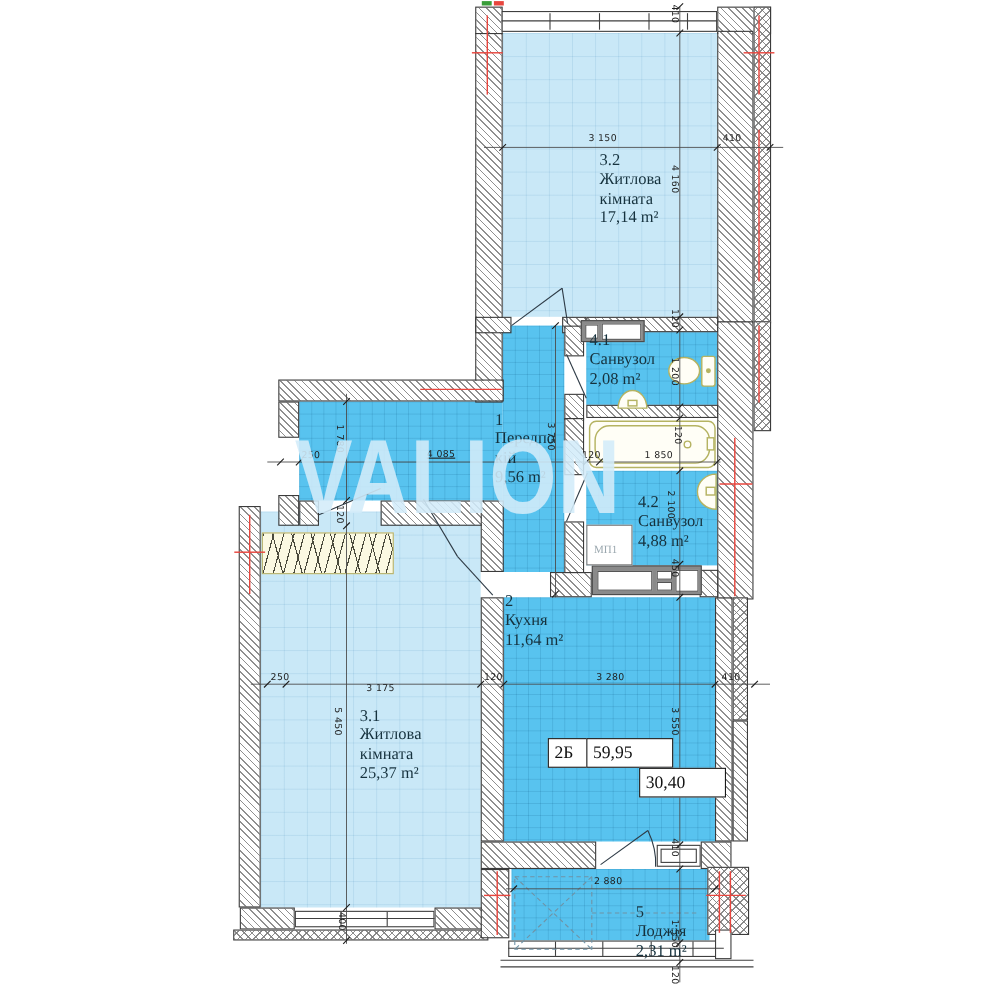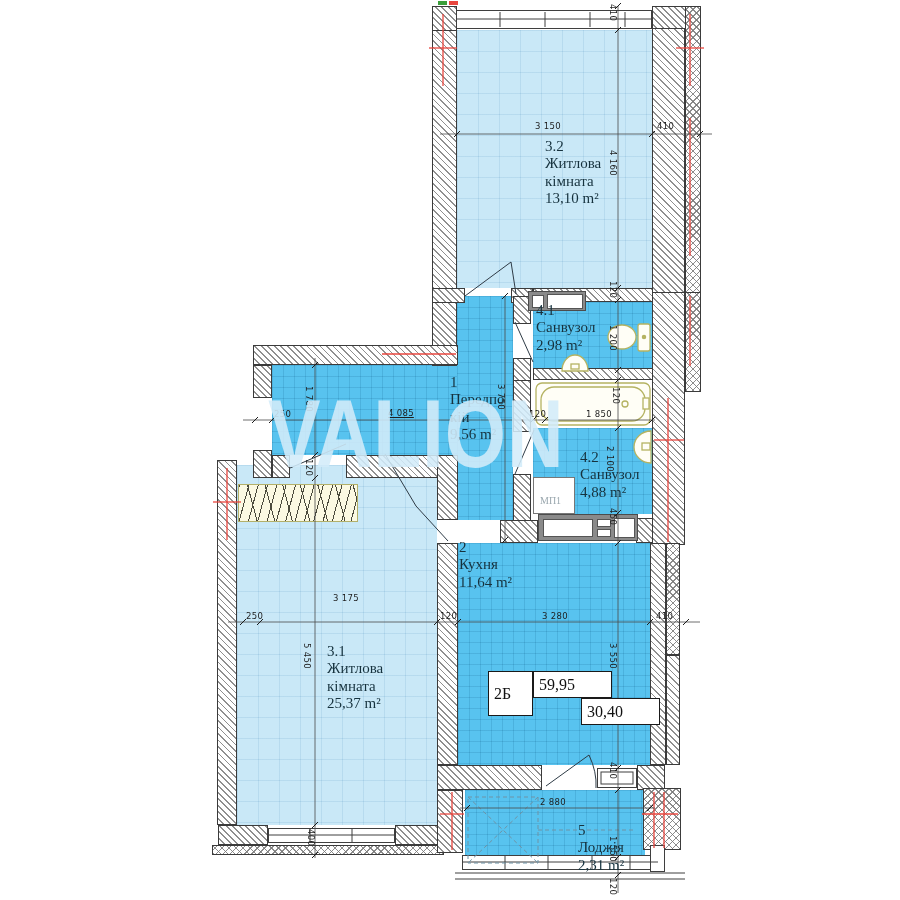--- a/index.html
+++ b/index.html
@@ -36,21 +36,21 @@
   
   .rlab{position:absolute;font-family:"Liberation Serif",serif;font-size:15px;line-height:1.16;
     color:#16323e;z-index:31;white-space:nowrap;}
   .rlab .num{display:block;}
   .mp{position:absolute;font:10px "Liberation Serif",serif;color:#9aa7ae;z-index:31;text-align:center;}
   
   .itable{position:absolute;left:488px;top:671px;z-index:32;
     font:16px/1 "Liberation Serif",serif;color:#111;}
   .itable .c{position:absolute;background:#fff;border:1.6px solid #1a1a1a;box-sizing:border-box;
     display:flex;align-items:center;padding-left:5px;}
-  .c.t{left:0;top:0;width:45px;height:45px;}
+  .c.t{left:10px;top:0;width:45px;height:27px;}
   .c.a1{left:45px;top:0;width:79px;height:27px;}
   .c.a2{left:45px;top:27px;width:79px;height:27px;margin-left:48px;}
   
   .wmark{position:absolute;left:268px;top:386px;z-index:40;pointer-events:none;
     font:bold 96px/1 "Liberation Sans",sans-serif;color:#d3ecfa;opacity:.88;
     transform:scaleX(.82);transform-origin:left top;letter-spacing:1px;}
   svg.overlay{position:absolute;left:0;top:0;z-index:20;}
 </style>
 </head>
 <body>
@@ -265,42 +265,42 @@
   <div class="dim" style="left:529px;top:410px;">120</div>
   <div class="dim" style="left:586px;top:410px;">1 850</div>
   <div class="dim v" style="left:605px;top:446px;">2 100</div>
   <div class="dim v" style="left:608px;top:508px;">450</div>
   <div class="dim" style="left:274px;top:410px;">250</div>
   <div class="dim" style="left:388px;top:409px;text-decoration:underline;">4 085</div>
   <div class="dim v" style="left:304px;top:386px;">1 780</div>
   <div class="dim v" style="left:496px;top:384px;">3 750</div>
   <div class="dim v" style="left:304px;top:459px;">120</div>
   <div class="dim" style="left:246px;top:612px;">250</div>
-  <div class="dim" style="left:333px;top:594px;">3 175</div>
+  <div class="dim" style="left:333px;top:622px;">3 175</div>
   <div class="dim" style="left:440px;top:612px;">120</div>
   <div class="dim" style="left:542px;top:612px;">3 280</div>
   <div class="dim" style="left:656px;top:612px;">410</div>
   <div class="dim v" style="left:608px;top:643px;">3 550</div>
   <div class="dim v" style="left:302px;top:643px;">5 450</div>
   <div class="dim v" style="left:306px;top:829px;">400</div>
   <div class="dim v" style="left:608px;top:762px;">410</div>
   <div class="dim" style="left:540px;top:798px;">2 880</div>
   <div class="dim v" style="left:608px;top:836px;">1 550</div>
   <div class="dim v" style="left:608px;top:878px;">120</div>
 
   <div class="rlab" style="left:545px;top:138px;">
     <span class="num">3.2</span>
     <span class="num">Житлова</span>
     <span class="num">кімната</span>
-    <span class="num">13,10 m²</span>
+    <span class="num">17,14 m²</span>
   </div>
   <div class="rlab" style="left:536px;top:302px;">
     <span class="num">4.1</span>
     <span class="num">Санвузол</span>
-    <span class="num">2,98 m²</span>
+    <span class="num">2,08 m²</span>
   </div>
   <div class="rlab" style="left:450px;top:374px;">
     <span class="num">1</span>
     <span class="num">Передпо</span>
     <span class="num">кій</span>
     <span class="num">9,56 m²</span>
   </div>
   <div class="rlab" style="left:546px;top:449px;margin-left:34px;">
     <span class="num">4.2</span>
     <span class="num">Санвузол</span>

